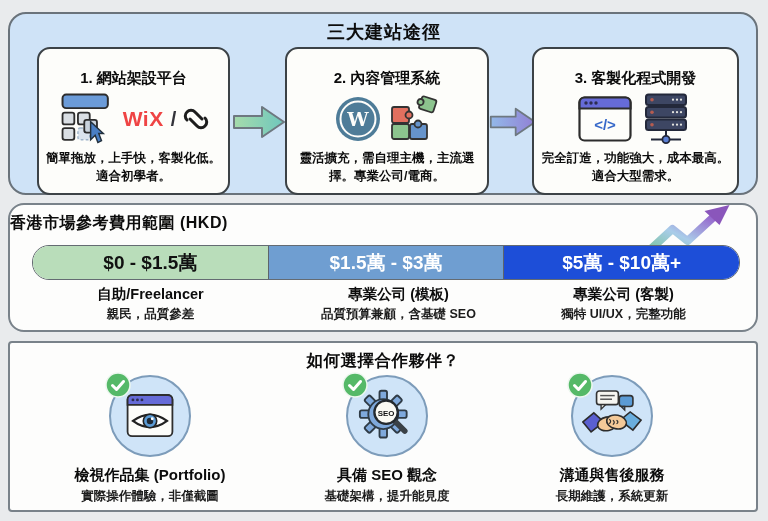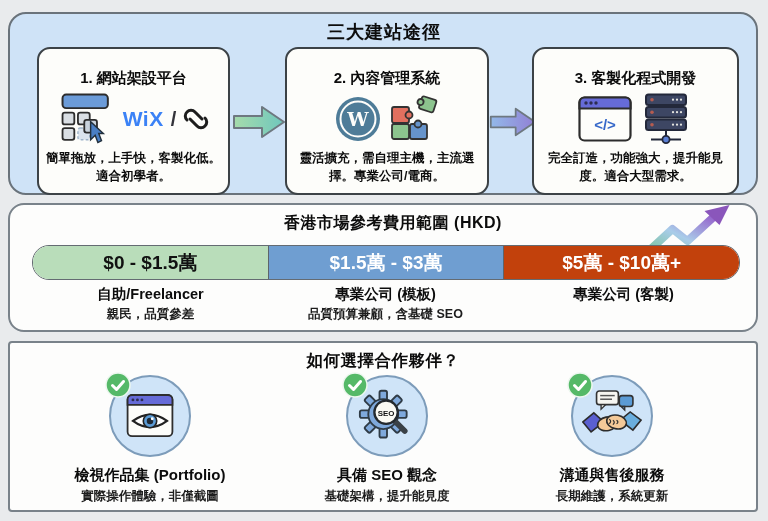--- a/index.html
+++ b/index.html
@@ -18,38 +18,38 @@
   .card{position:absolute;top:33px;height:148px;background:#fdfdfa;
         border:2px solid #3c4246;border-radius:13px;
         display:flex;flex-direction:column;align-items:center;
         padding:20px 6px 8px;box-sizing:border-box;}
   .card1{left:27px;width:193px;}
   .card2{left:275px;width:204px;}
   .card3{left:522px;width:207px;}
   .card-title{font-size:15px;font-weight:800;white-space:nowrap;}
   .icon-row{flex:1;display:flex;align-items:center;justify-content:center;gap:7px;}
   .card-desc{font-size:12.5px;font-weight:700;text-align:center;line-height:1.4;}
-  .brand-text{font-size:21px;font-weight:800;letter-spacing:.5px;color:#3b82f6;}
+  .brand-text{font-size:21px;font-weight:800;letter-spacing:.5px;color:#ef4444;}
   .brand-sep{font-size:20px;font-weight:600;color:#33333a;}
   .flow-arrow{position:absolute;top:88px;}
   .fa1{left:222px;}
   .fa2{left:479px;}
   
   .sec2{left:8px;top:203px;width:750px;height:129px;background:#fdfdfc;
         border:2px solid #79828a;border-radius:16px;}
-  .sec2-title{position:absolute;top:8px;left:0;width:100%;text-align:center;
-              font-size:16px;font-weight:800;letter-spacing:.5px;padding-left:10px;}
+  .sec2-title{position:absolute;top:8px;left:0;width:100%;
+              font-size:16px;font-weight:800;letter-spacing:.5px;}
   .price-bar{position:absolute;left:22px;top:40px;width:706px;height:33px;
              display:flex;z-index:2;border:1px solid #646b72;border-radius:17px;
              overflow:hidden;background:#fff;}
   .seg{flex:1 1 0;display:flex;align-items:center;justify-content:center;
        font-size:19px;font-weight:800;}
   .seg+.seg{border-left:1px solid #5d646b;}
   .tier-col{position:absolute;top:80px;width:237px;text-align:center;}
-  .tc0{left:22px;} .tc1{left:257px;} .tc2{left:495px;}
+  .tc0{left:22px;} .tc1{left:270px;} .tc2{left:495px;}
   .tier-label{font-size:14.5px;font-weight:800;}
   .tier-sub{font-size:12.5px;font-weight:700;color:#1c1c1c;margin-top:2px;}
   .trend{position:absolute;left:630px;top:0px;z-index:1;}
   
   .sec3{left:8px;top:341px;width:750px;height:171px;background:#fdfdfc;
         border:2px solid #79828a;border-radius:4px;}
   .sec3-title{position:absolute;top:7px;left:0;width:100%;text-align:center;
               font-size:16.5px;font-weight:800;letter-spacing:.5px;}
   .p-item{position:absolute;top:32px;width:230px;display:flex;
           flex-direction:column;align-items:center;}
@@ -182,21 +182,21 @@
             <circle cx="34" cy="31.7" r="1.1"></circle>
               <circle cx="38" cy="31.7" r="1.1"></circle>
               <circle cx="42" cy="31.7" r="1.1"></circle>
           </g>
           <line x1="27" y1="37" x2="27" y2="43" stroke="#23283a" stroke-width="2"></line>
           <line x1="12" y1="46.5" x2="42" y2="46.5" stroke="#23283a" stroke-width="2"></line>
           <circle cx="27" cy="46.5" r="3.6" fill="#5b7fd4" stroke="#23283a" stroke-width="1.8"></circle>
         </svg>
       </span>
     </div>
-    <div class="card-desc">完全訂造，功能強大，提升能見度。適合大型需求。</div>
+    <div class="card-desc">完全訂造，功能強大，成本最高。適合大型需求。</div>
   </div>
 </div>
 
 <div class="sec sec2">
   <div class="sec2-title">香港市場參考費用範圍 (HKD)</div>
 
   <span class="trend">
     <svg width="105" height="52" viewBox="0 0 100 52">
       <defs>
           <linearGradient id="gt" x1="0" y1="1" x2="1" y2="0">
@@ -210,35 +210,36 @@
     </svg>
   </span>
 
   <div class="price-bar">
     <div class="seg" style="background-color: rgb(185, 221, 186);">
       <span style="color: rgb(17, 17, 17);">$0 - $1.5萬</span>
     </div>
     <div class="seg" style="background-color: rgb(111, 158, 209);">
       <span style="color: rgb(255, 255, 255);">$1.5萬 - $3萬</span>
     </div>
-    <div class="seg" style="background-color: #c2410c;">
+    <div class="seg" style="background-color: #1d4ed8;">
       <span style="color: rgb(255, 255, 255);">$5萬 - $10萬+</span>
     </div>
   </div>
 
   <div class="tier-col tc0">
     <div class="tier-label">自助/Freelancer</div>
     <div class="tier-sub">親民，品質參差</div>
   </div>
   <div class="tier-col tc1">
     <div class="tier-label">專業公司 (模板)</div>
     <div class="tier-sub">品質預算兼顧，含基礎 SEO</div>
   </div>
   <div class="tier-col tc2">
     <div class="tier-label">專業公司 (客製)</div>
+    <div class="tier-sub">獨特 UI/UX，完整功能</div>
   </div>
 </div>
 
 <div class="sec sec3">
   <div class="sec3-title">如何選擇合作夥伴？</div>
 
   <div class="p-item pi1">
     <div class="icon-circle">
       <span class="check-badge">
         <svg width="26" height="26" viewBox="0 0 26 26">

